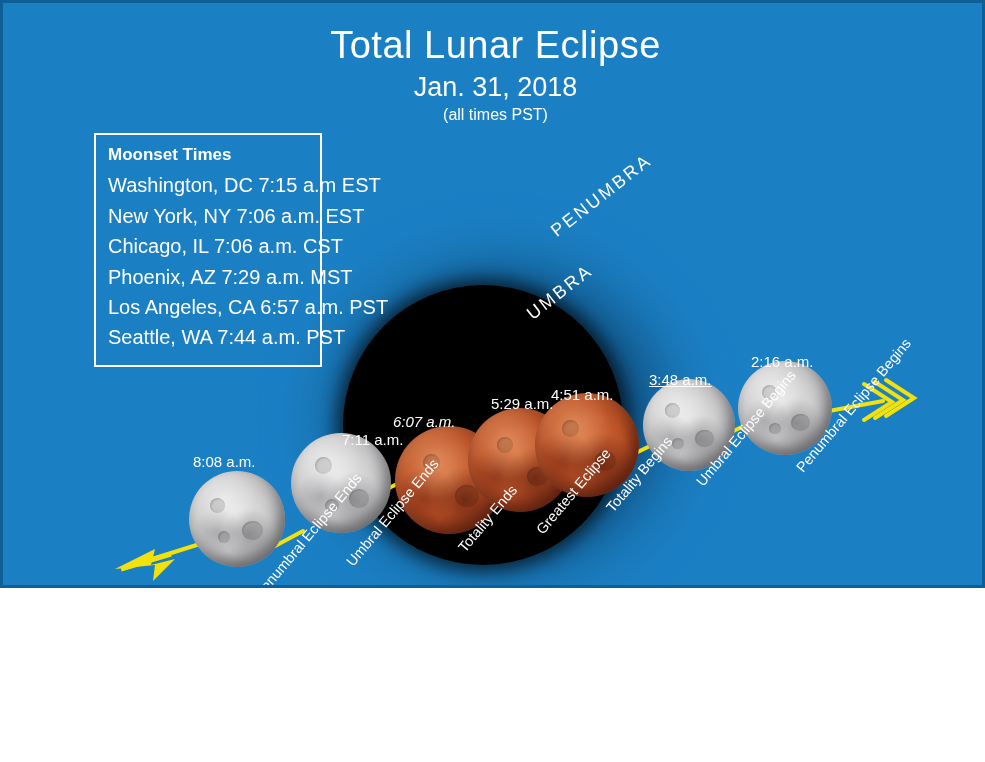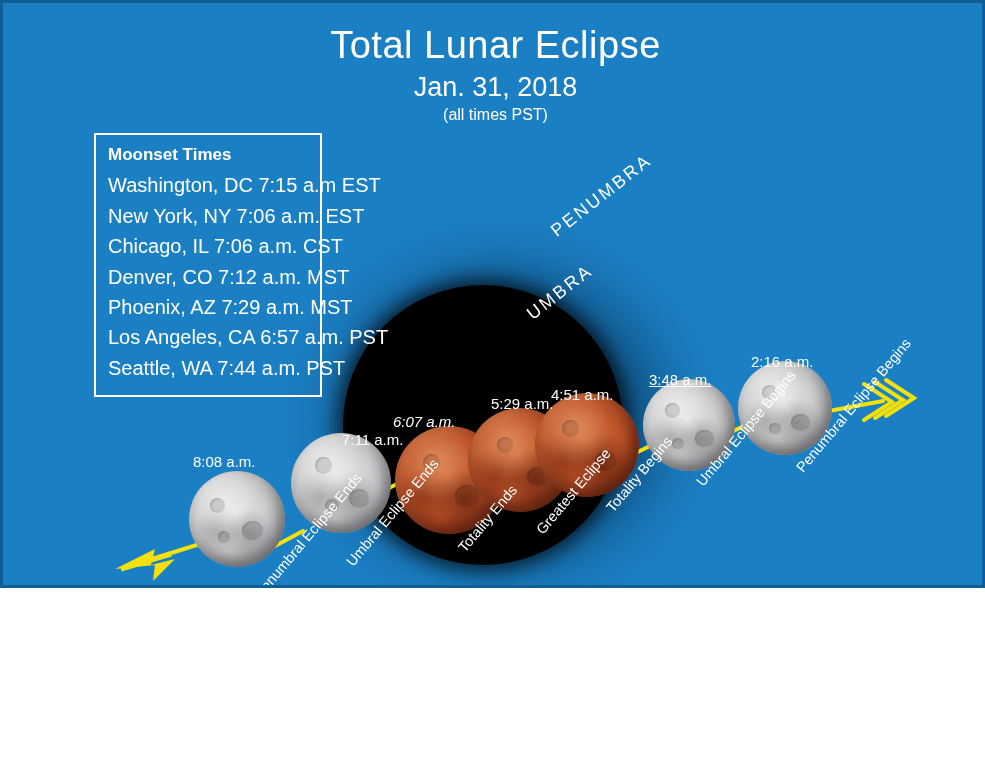--- a/index.html
+++ b/index.html
@@ -267,19 +267,18 @@
   <div class="event-label" style="left:530px; top:524px;">Greatest Eclipse</div>
   <div class="event-label" style="left:600px; top:502px;">Totality Begins</div>
   <div class="event-label" style="left:690px; top:476px;">Umbral Eclipse Begins</div>
   <div class="event-label" style="left:790px; top:462px;">Penumbral Eclipse Begins</div>
 
   <div id="moonset-box">
     <div id="moonset-title">Moonset Times</div>
     <div class="moonset-item">Washington, DC 7:15 a.m EST</div>
     <div class="moonset-item">New York, NY 7:06 a.m. EST</div>
     <div class="moonset-item">Chicago, IL 7:06 a.m. CST</div>
-    <div class="moonset-item">Denver, CO 7:12 a.m. MST</div>
     <div class="moonset-item">Phoenix, AZ 7:29 a.m. MST</div>
     <div class="moonset-item">Los Angeles, CA 6:57 a.m. PST</div>
     <div class="moonset-item">Seattle, WA 7:44 a.m. PST</div>
   </div>
 
 </div>
 
 </body></html>

